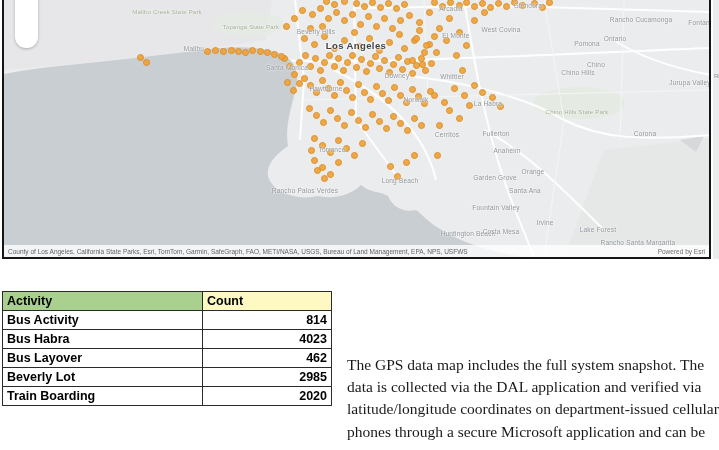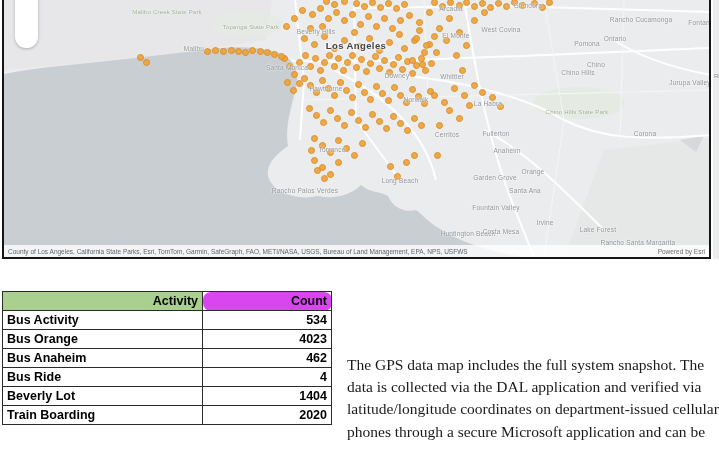--- a/index.html
+++ b/index.html
@@ -53,21 +53,21 @@
   
   .activity-table{
     position:absolute;left:2px;top:291px;width:330px;
     border-collapse:collapse;font-family:"Liberation Sans",sans-serif;
     font-size:12.5px;color:#000;
   }
   .activity-table th,.activity-table td{
     border:1.5px solid #2b2b2b;padding:0 4px;height:19px;box-sizing:border-box;
   }
   .activity-table th{
-    text-align:right;font-weight:700;
+    text-align:left;font-weight:700;
   }
   .activity-table td{font-weight:600;}
   .activity-table td.count,.activity-table th.count-h{width:129px;}
   .activity-table td.count{text-align:right;}
   
   .desc{
     position:absolute;left:347px;top:338px;width:374px;
     font-family:"Liberation Serif",serif;font-size:15.5px;line-height:22.4px;
     color:#1a1a1a;
   }
@@ -369,43 +369,39 @@
 </div>
 
 <div class="right-sliver">
   <span>Riverside</span>
 </div>
 
 <table class="activity-table">
   <thead>
     <tr>
       <th style="background: rgb(169, 208, 142);">Activity</th>
-      <th class="count-h" style="background: #d946ef; border-radius: 8px;">Count</th>
+      <th class="count-h" style="background: #fef9c3;">Count</th>
     </tr>
   </thead>
   <tbody>
       <tr>
         <td>Bus Activity</td>
-        <td class="count">534</td>
+        <td class="count">814</td>
       </tr>
       <tr>
-        <td>Bus Orange</td>
+        <td>Bus Habra</td>
         <td class="count">4023</td>
       </tr>
       <tr>
-        <td>Bus Anaheim</td>
+        <td>Bus Layover</td>
         <td class="count">462</td>
       </tr>
       <tr>
-        <td>Bus Ride</td>
-        <td class="count">4</td>
-      </tr>
-      <tr>
         <td>Beverly Lot</td>
-        <td class="count">1404</td>
+        <td class="count">2985</td>
       </tr>
       <tr>
         <td>Train Boarding</td>
         <td class="count">2020</td>
       </tr>
     </tbody>
 </table>
 
 <p class="desc">The GPS data map includes the full system snapshot. The data is collected via the DAL application and verified via latitude/longitude coordinates on department-issued cellular phones through a secure Microsoft application and can be</p>
 

